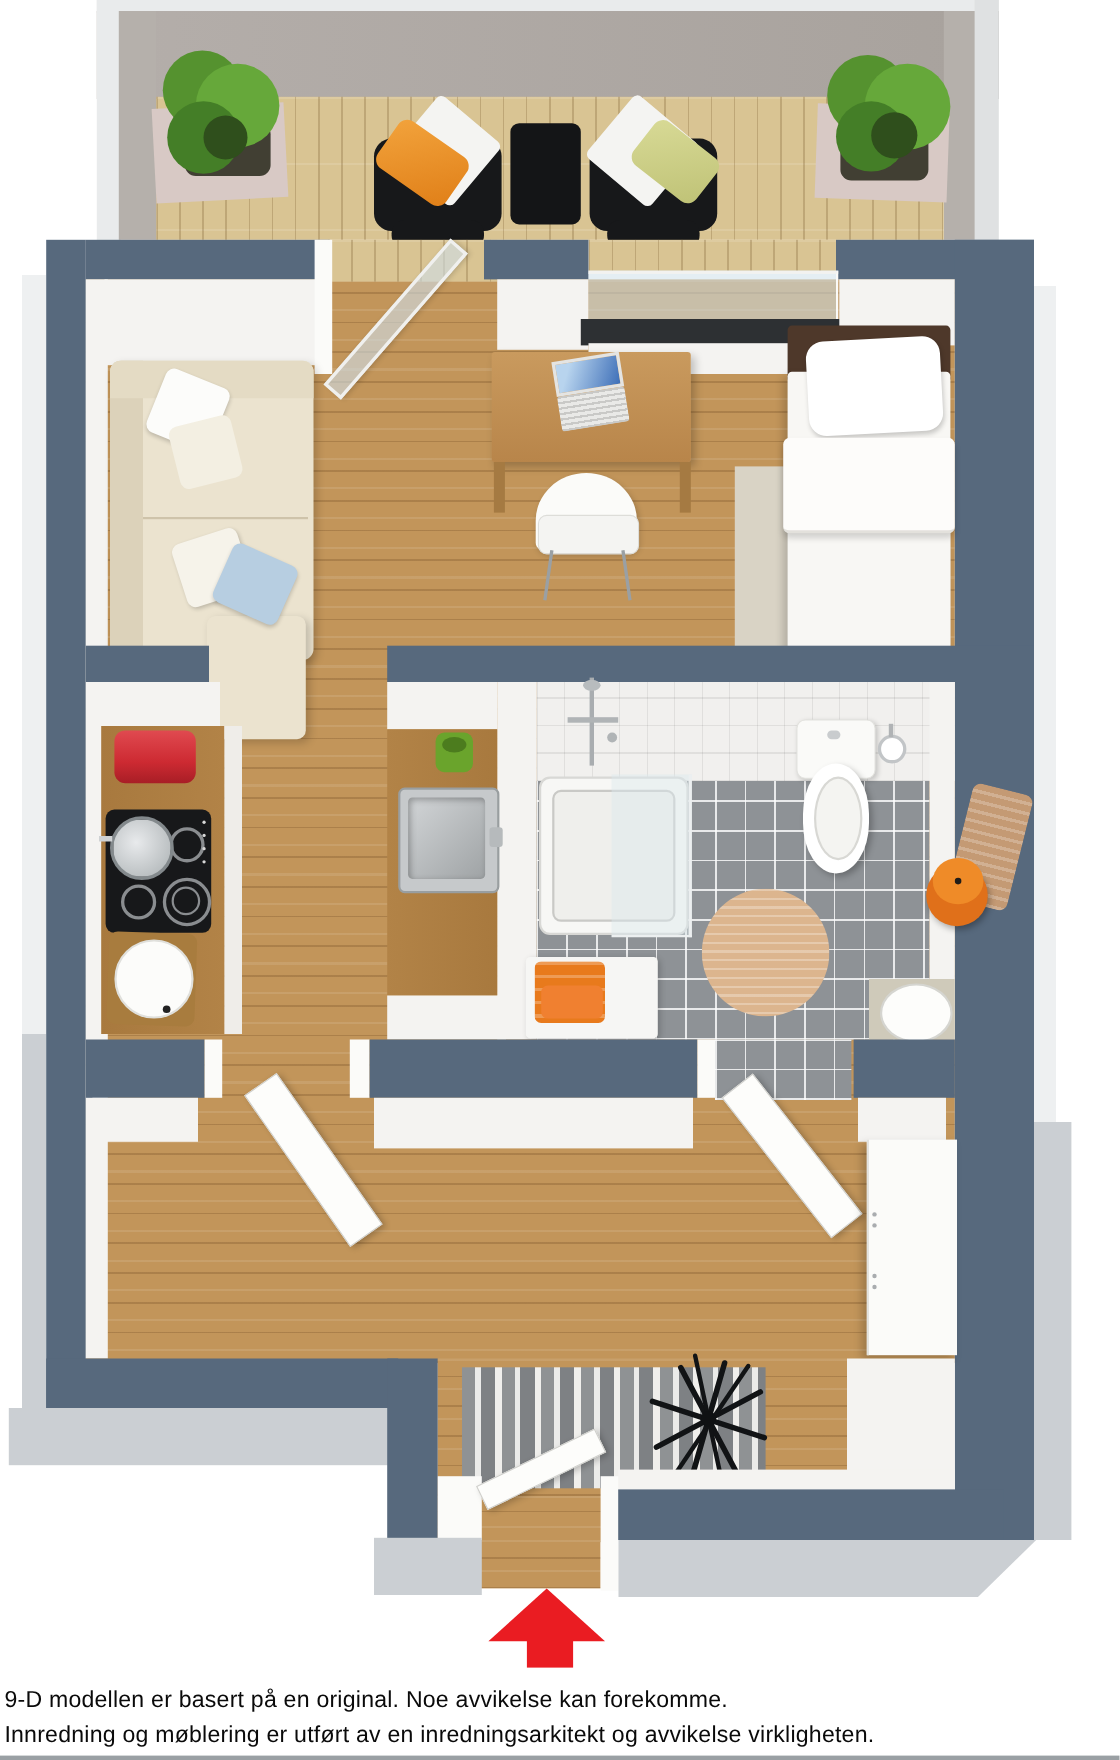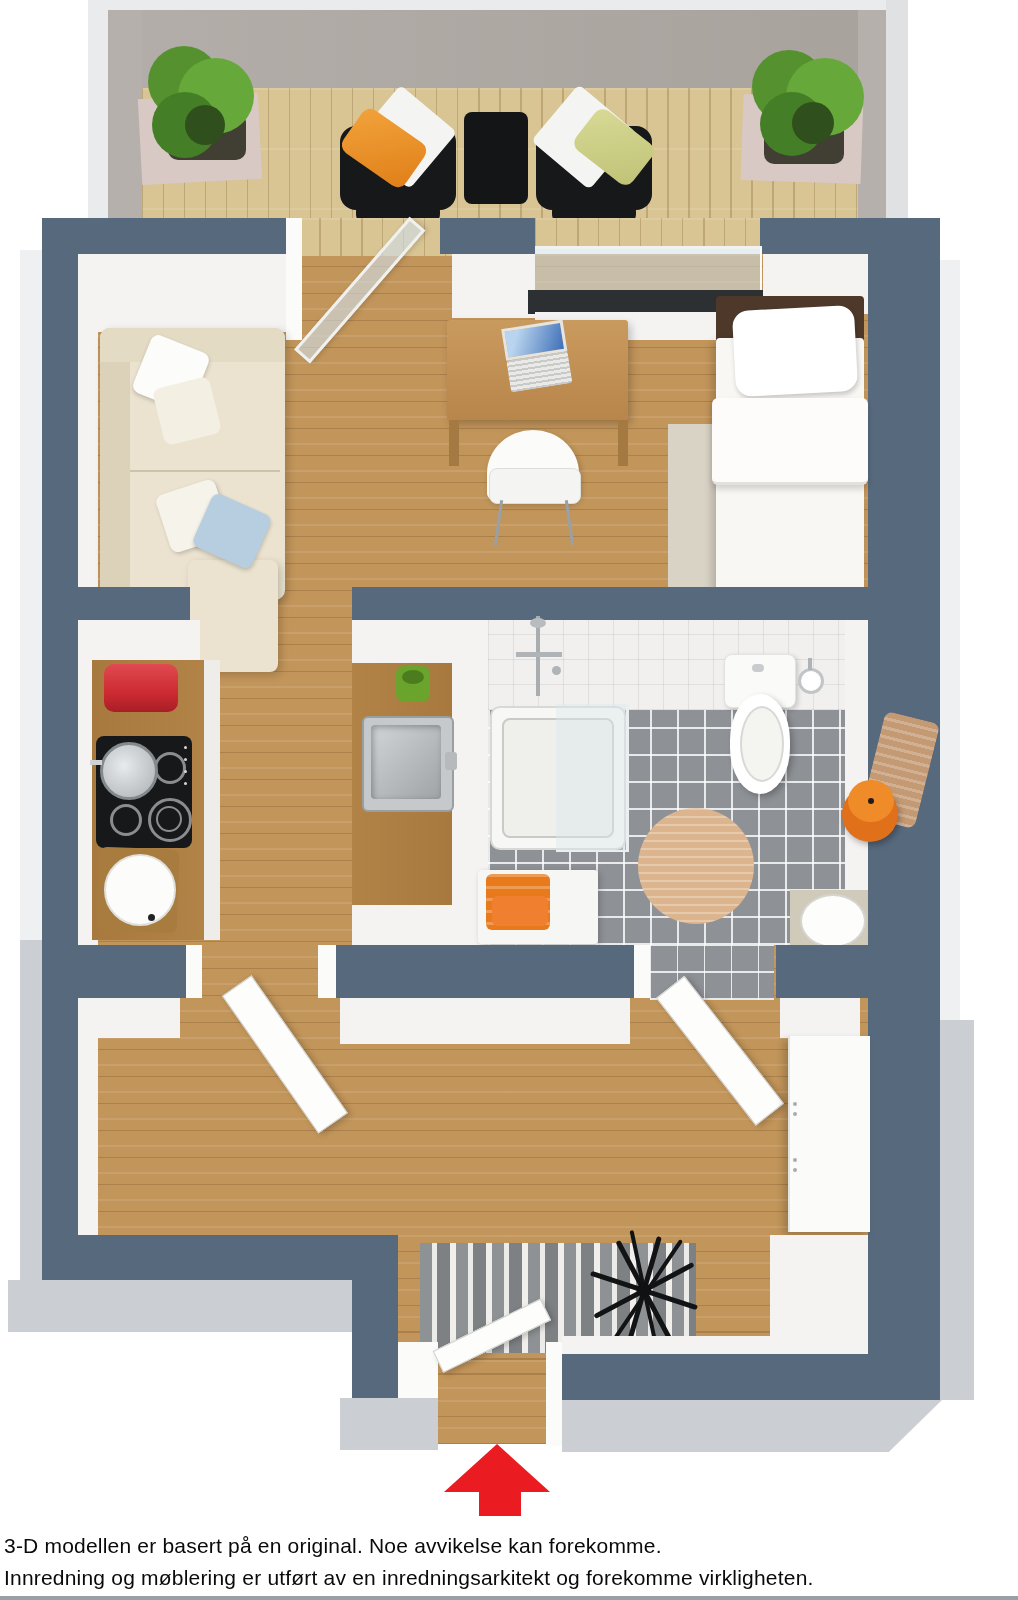--- a/index.html
+++ b/index.html
@@ -224,17 +224,17 @@
   <div class="door" style="left:438px;top:1350px;width:118px;height:22px;transform:rotate(-26deg);transform-origin:left center"></div>
 
   <div class="w" style="left:562px;top:1336px;width:306px;height:20px;"></div>
   <div class="d" style="left:562px;top:1354px;width:350px;height:46px;"></div>
   <div class="o" style="left:562px;top:1400px;width:380px;height:52px;clip-path:polygon(0 0,100% 0,86% 100%,0 100%)"></div>
   <div class="o" style="left:340px;top:1398px;width:98px;height:52px;"></div>
 
   <div class="abs" style="left:444px;top:1444px;width:0;height:0;border-left:53px solid transparent;border-right:53px solid transparent;border-bottom:48px solid var(--arrow_red)"></div>
   <div class="abs" style="left:479px;top:1490px;width:42px;height:26px;background:var(--arrow_red)"></div>
 
-  <div class="cap" style="left:4px;top:1534px;">3-D modellen er basert på en original. Noe avvikelse kan forekomme.</div>
-  <div class="cap" style="left:4px;top:1566px;">Innredning og møblering er utført av en inredningsarkitekt og forekomme virkligheten.</div>
+  <div class="cap" style="left:4px;top:1534px;">9-D modellen er basert på en original. Noe avvikelse kan forekomme.</div>
+  <div class="cap" style="left:4px;top:1566px;">Innredning og møblering er utført av en inredningsarkitekt og avvikelse virkligheten.</div>
   <div class="abs" style="left:0;top:1596px;width:1018px;height:4px;background:#9aa0a4"></div>
 
 </div>
 
 </body></html>

